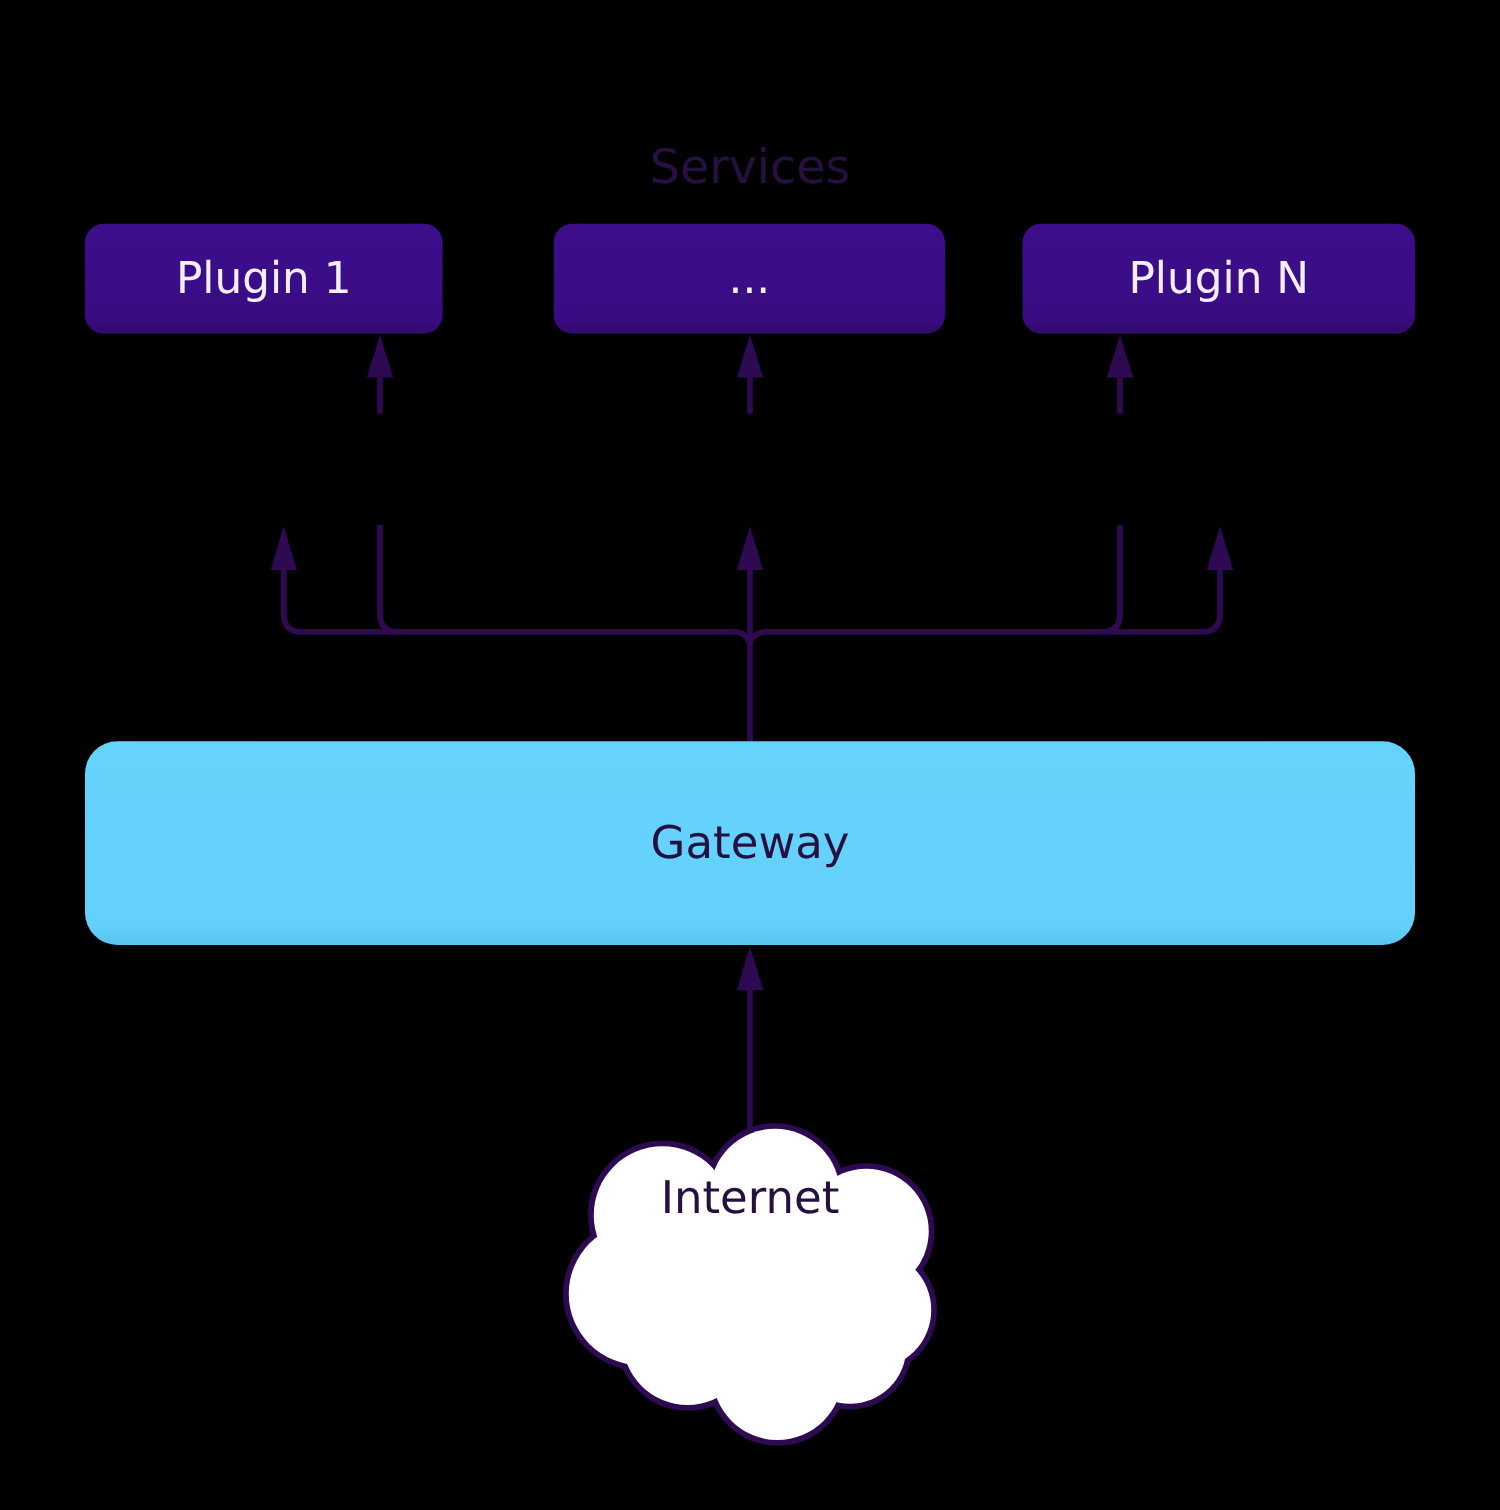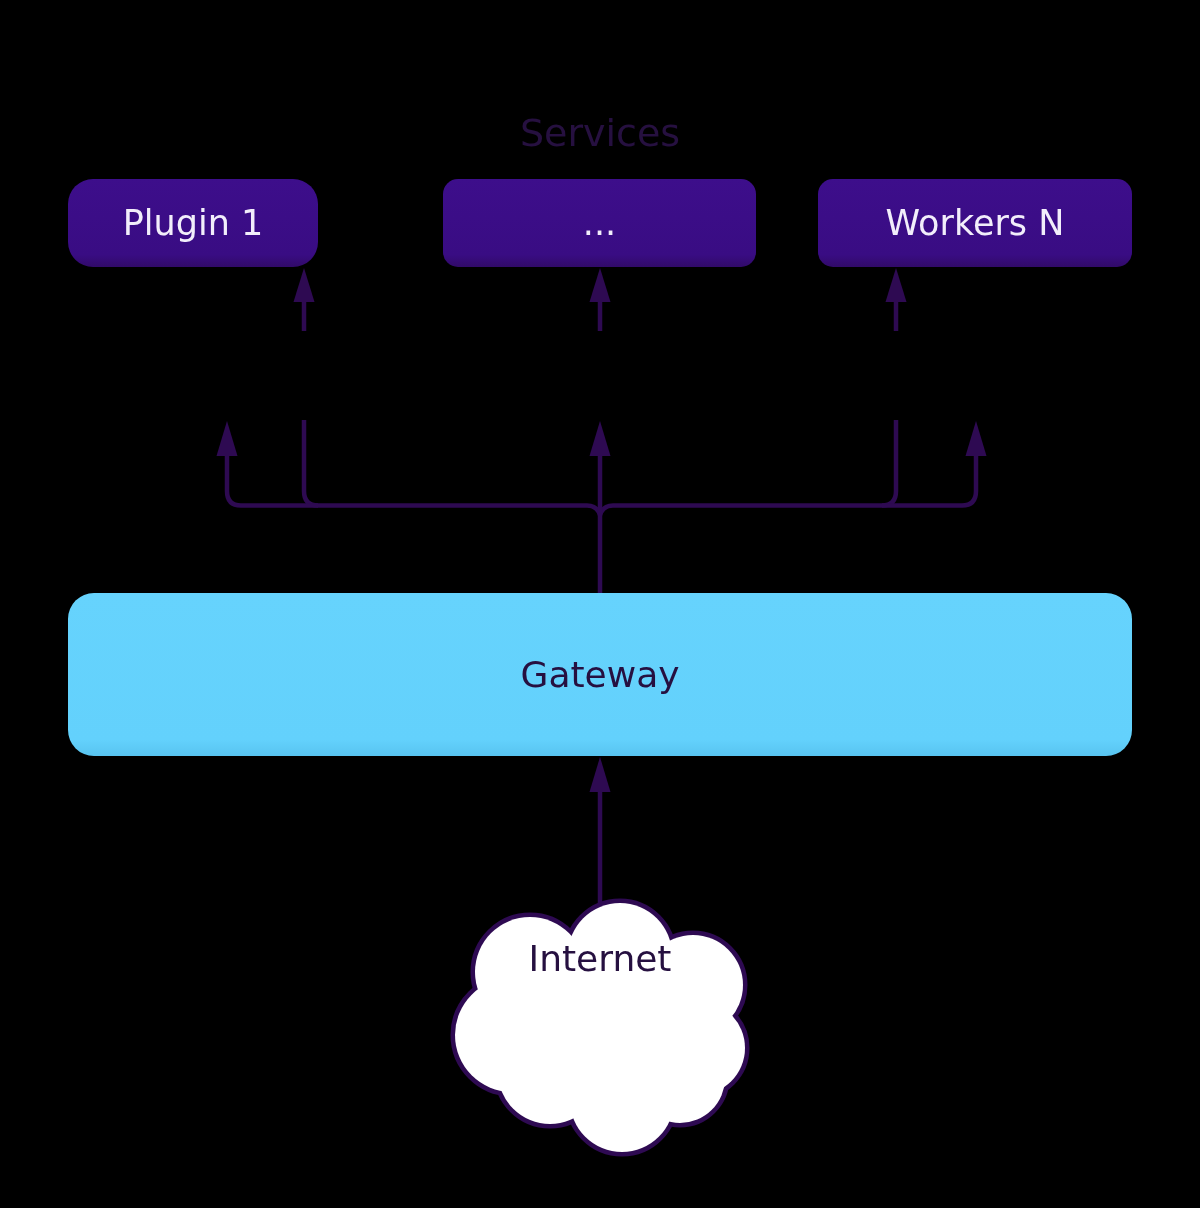--- a/index.html
+++ b/index.html
@@ -12,21 +12,21 @@
     position:absolute;left:400px;top:110px;width:400px;height:46px;
     text-align:center;font-size:38px;color:#261040;line-height:46px;
   }
   .pnode{
     position:absolute;display:flex;align-items:center;justify-content:center;
     background:linear-gradient(180deg,#3d0e8b 0%,#390c83 86%,#310a68 100%);
     border-radius:15px;color:#f2eefb;font-size:35px;
   }
   .row1{top:179px;height:88px;}
   .row2{top:332px;height:88px;}
-  .colL{left:68px;width:250px;border-radius:25px;}
+  .colL{left:68px;width:286px;}
   .colM{left:443px;width:313px;}
   .colR{left:818px;width:314px;}
   .gateway{
     position:absolute;left:68px;top:593px;width:1064px;height:163px;
     display:flex;align-items:center;justify-content:center;
     background:linear-gradient(180deg,#66d3fd 0%,#63d1fc 90%,#58c4f0 100%);
     border-radius:26px;color:#261040;font-size:36px;
   }
   .cloud-label{
     position:absolute;left:450px;top:936px;width:300px;height:46px;
@@ -98,21 +98,21 @@
 
   <div class="title">Services</div>
 
   <div class="pnode row1 colL">
     <span>Plugin 1</span>
   </div>
   <div class="pnode row1 colM">
     <span>...</span>
   </div>
   <div class="pnode row1 colR">
-    <span>Workers N</span>
+    <span>Plugin N</span>
   </div>
 
 
   <div class="gateway">
     <span>Gateway</span>
   </div>
 
   <div class="cloud-label">Internet</div>
 
 </div>

